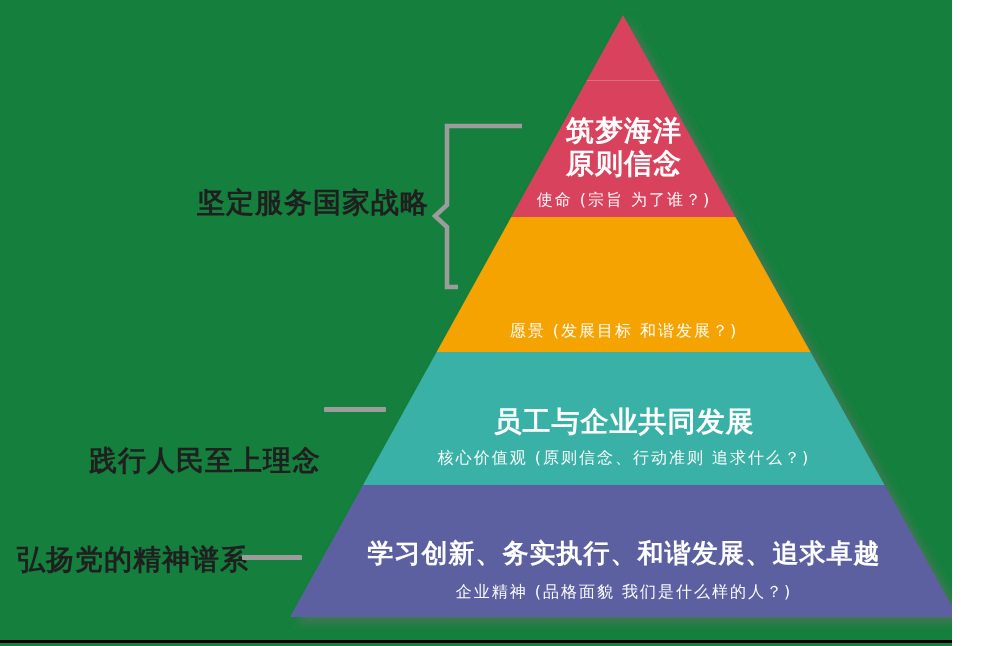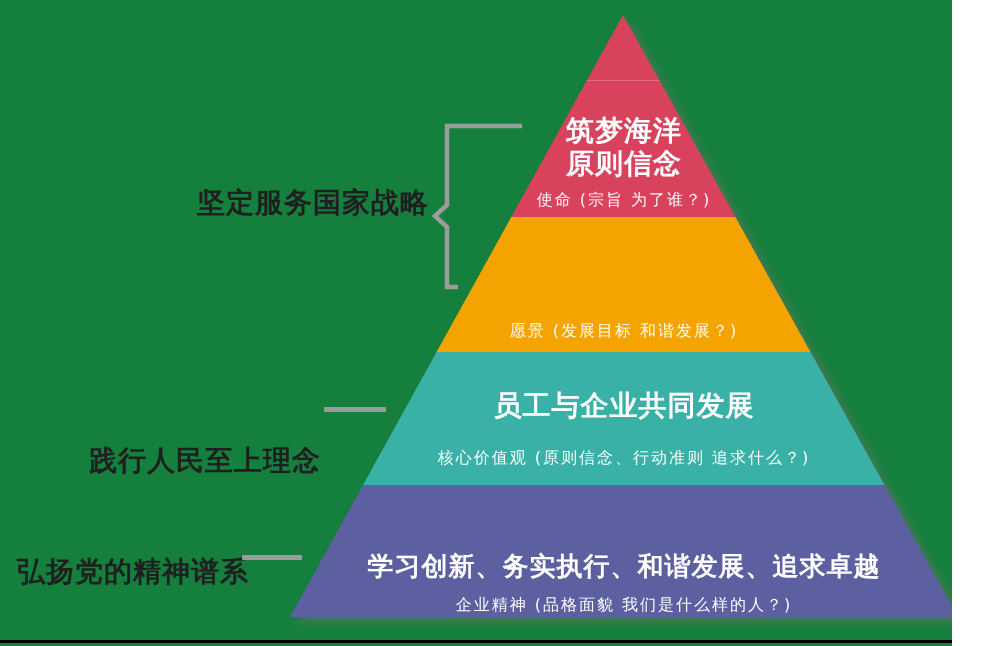--- a/index.html
+++ b/index.html
@@ -36,21 +36,21 @@
     display: flex;
     flex-direction: column;
     justify-content: flex-end;
     align-items: center;
     color: #ffffff;
     text-align: center;
   }
   .band-0 { height: 202px; padding-bottom: 5px; box-sizing: border-box; }
   .band-1 { height: 135px; padding-bottom: 9px;  box-sizing: border-box; }
   .band-2 { height: 133px; padding-bottom: 15px; box-sizing: border-box; }
-  .band-3 { height: 132px; box-sizing: border-box; }
+  .band-3 { height: 132px; padding-bottom: 13px; box-sizing: border-box; }
 
   .band-title {
     font-weight: bold;
     font-size: 28px;
     line-height: 33px;
     letter-spacing: 1px;
     white-space: nowrap;
   }
   .band-3 .band-title { font-size: 26px; }
   .band-sub {
@@ -79,21 +79,21 @@
   .annot-label {
     position: absolute;
     color: #1f1f1f;
     font-size: 28px;
     font-weight: 600;
     letter-spacing: 1px;
     white-space: nowrap;
   }
   .annot-label-0 { left: 197px; top: 184px; }
   .annot-label-1 { left: 89px;  top: 394px; margin-top: 48px; }
-  .annot-label-2 { left: 17px;  top: 541px; margin-top: 12px; }
+  .annot-label-2 { left: 17px;  top: 541px; }
 
   .brace-svg {
     position: absolute;
     left: 428px;
     top: 119px;
     width: 100px;
     height: 175px;
   }
   .dash {
     position: absolute;
@@ -126,21 +126,21 @@
           <div>筑梦海洋</div>
           <div>原则信念</div>
         </div>
         <div class="band-sub">使命 (宗旨  为了谁？)</div>
       </div>
 
       <div class="band band-1" style="background: rgb(245, 163, 0);">
         <div class="band-sub">愿景 (发展目标  和谐发展？)</div>
       </div>
 
-      <div class="band band-2" style="background: rgb(58, 177, 166); gap: 16px;">
+      <div class="band band-2" style="background: rgb(58, 177, 166);">
         <div class="band-title">员工与企业共同发展</div>
         <div class="band-sub">核心价值观 (原则信念、行动准则  追求什么？)</div>
       </div>
 
       <div class="band band-3" style="background: rgb(92, 96, 160);">
         <div class="band-title">学习创新、务实执行、和谐发展、追求卓越</div>
         <div class="band-sub">企业精神 (品格面貌  我们是什么样的人？)</div>
       </div>
 
     </div>

